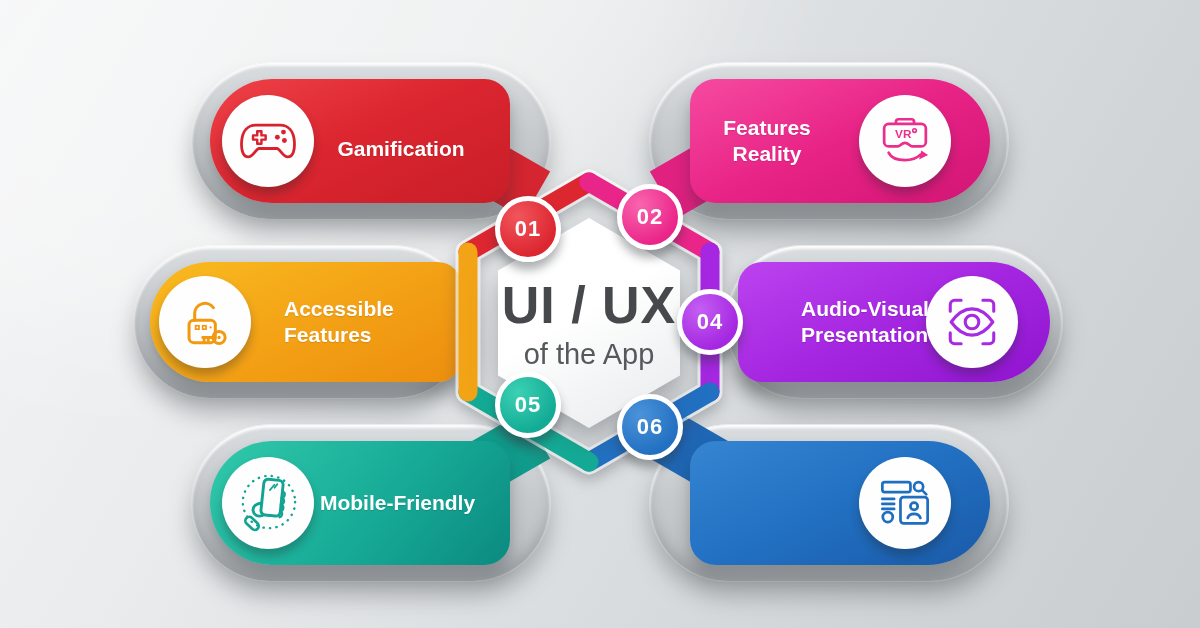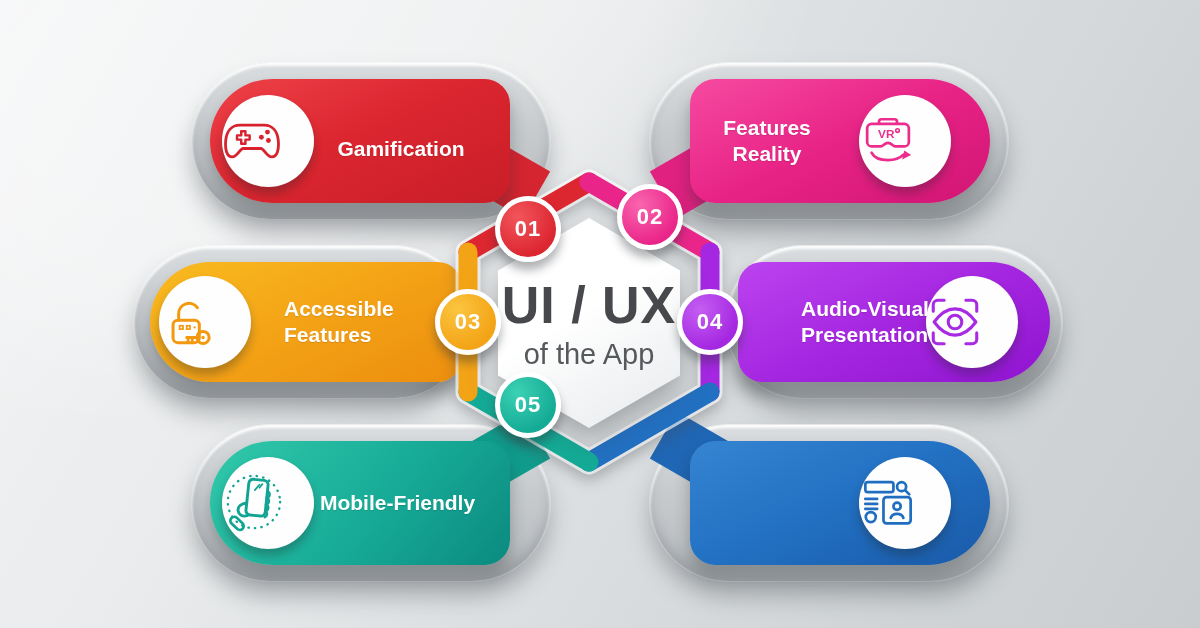--- a/index.html
+++ b/index.html
@@ -26,21 +26,21 @@
   .c1{background:linear-gradient(155deg,#ef4249 0%,#dc2630 45%,#c81e28 100%);}
   .c2{background:linear-gradient(155deg,#f64aa0 0%,#e82386 50%,#d11574 100%);}
   .c3{background:linear-gradient(155deg,#f9bb20 0%,#f3a015 55%,#ec8e0e 100%);}
   .c4{background:linear-gradient(155deg,#bc43f0 0%,#a526e0 50%,#8f14cf 100%);}
   .c5{background:linear-gradient(130deg,#31c9ab 0%,#17ab97 55%,#0b8a80 100%);}
   .c6{background:linear-gradient(155deg,#3585d2 0%,#2270c2 50%,#1a5aa8 100%);}
   .f1{background:#d42530;} .f2{background:#e02180;} .f5{background:#109c8c;} .f6{background:#1f66b4;}
 
   
   .disc{position:absolute;width:92px;height:92px;border-radius:50%;background:#fefefe;
-        box-shadow:0 7px 10px rgba(30,35,40,.30);display:flex;align-items:center;justify-content:flex-start;}
+        box-shadow:0 7px 10px rgba(30,35,40,.30);display:flex;align-items:center;justify-content:center;}
 
   
   .lbl{position:absolute;color:#fff;font-weight:bold;font-size:21px;line-height:26px;
        display:flex;align-items:center;text-shadow:0 1px 1px rgba(0,0,0,.12);}
   .lbl.ctr{justify-content:center;text-align:center;}
 
   
   .ring{position:absolute;left:0;top:0;pointer-events:none;
         filter:drop-shadow(0 7px 7px rgba(70,75,80,.35));}
 
@@ -179,16 +179,16 @@
 
   <div class="hexwrap">
     <div class="hex">
       <div class="hex-title">UI / UX</div>
       <div class="hex-sub">of the App</div>
     </div>
   </div>
 
   <div class="num n1" style="left:495px;top:196px;">01</div>
   <div class="num n2" style="left:617px;top:184px;">02</div>
-  <div class="num n3" style="left:435px;top:289px;">03</div>
   <div class="num n4" style="left:677px;top:289px;">04</div>
   <div class="num n5" style="left:495px;top:372px;">05</div>
+  <div class="num n6" style="left:617px;top:394px;">06</div>
 </div>
 
 </body></html>

